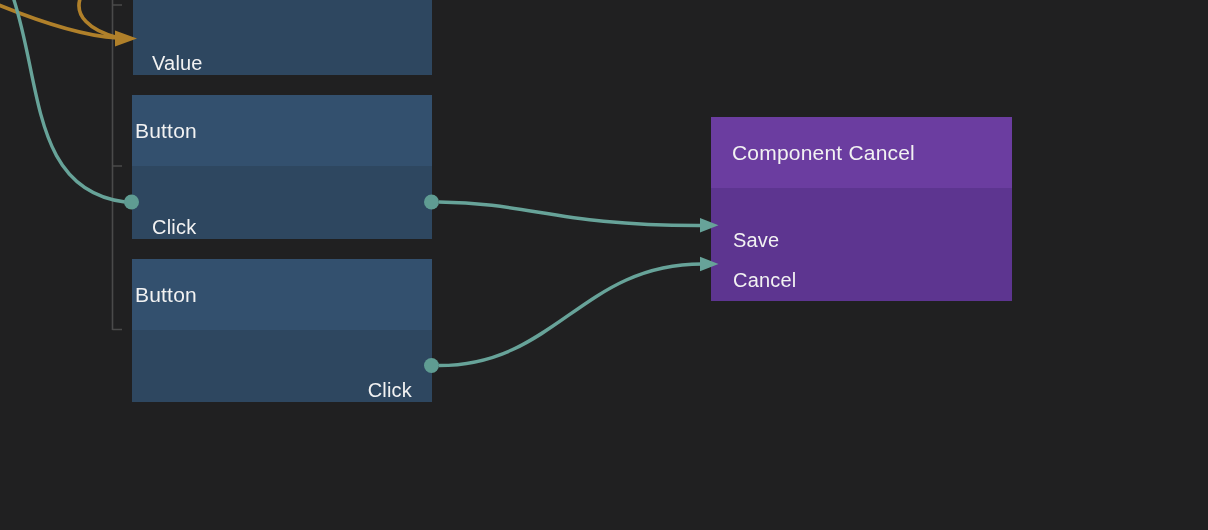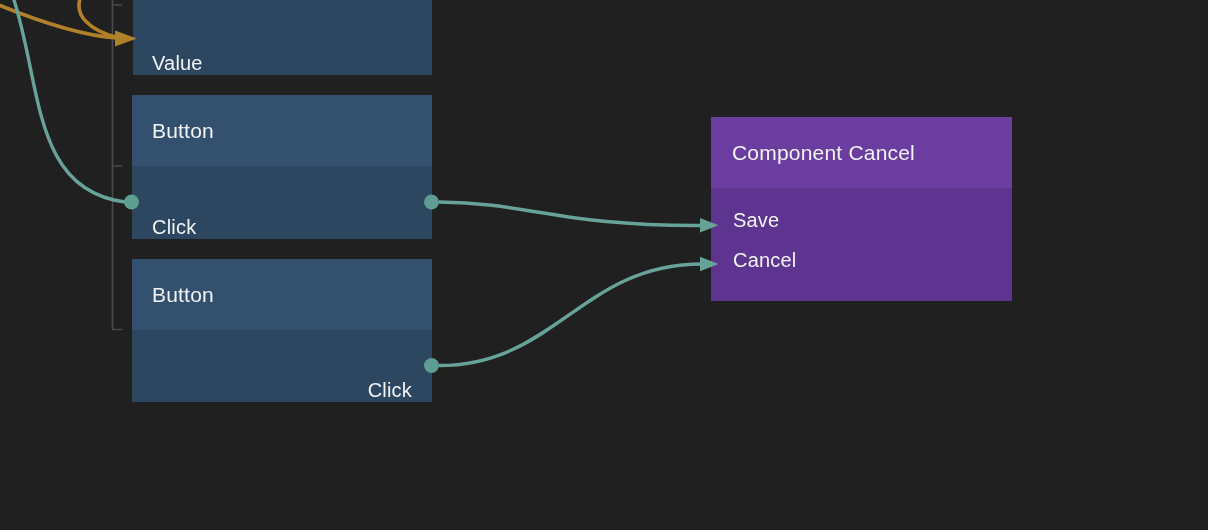--- a/index.html
+++ b/index.html
@@ -22,21 +22,21 @@
     background:var(--bg);
     overflow:hidden;
     font-family:"Liberation Sans", sans-serif;
     color:var(--text);
   }
   .node{position:absolute;}
   .node .header{
     background:var(--node-header);
     font-size:21px;
     display:flex;align-items:center;
-    padding-left:20px;
+    padding-left:3px;
     letter-spacing:.2px;
   }
   .node .body{background:var(--node-body);}
   .row{
     font-size:20px;
     display:flex;align-items:flex-end;
     letter-spacing:.2px;
   }
   
   .node-value{left:133px;top:0;width:299px;height:75px;background:var(--node-body);}
@@ -44,21 +44,21 @@
   
   .node-button-top{left:132px;top:95px;width:300px;height:144px;}
   .node-button-top .header{height:71px;}
   .node-button-top .row{height:73px;padding-left:20px;background:var(--node-body);}
   .node-button-bottom{left:132px;top:259px;width:300px;height:143px;}
   .node-button-bottom .header{height:71px;}
   .node-button-bottom .row{height:72px;justify-content:flex-end;padding-right:20px;background:var(--node-body);}
   
   .node-outputs{left:711px;top:117px;width:301px;height:184px;}
   .node-outputs .header{height:71px;background:var(--outputs-header);padding-left:21px;}
-  .node-outputs .body{background:var(--outputs-body);height:113px;padding-top:4px;}
+  .node-outputs .body{background:var(--outputs-body);height:113px;padding-top:24px;}
   .node-outputs .row{height:40px;padding-left:22px;font-size:20px;}
   
   svg.overlay{
     position:absolute;left:0;top:0;width:1208px;height:530px;
     pointer-events:none;
   }
   .edge-teal{stroke:var(--edge-teal);stroke-width:3.4;fill:none;}
   .edge-orange{stroke:var(--edge-orange);stroke-width:3.6;fill:none;}
   .arrow-teal{fill:var(--edge-teal);stroke:none;}
   .arrow-orange{fill:var(--edge-orange);stroke:none;}

